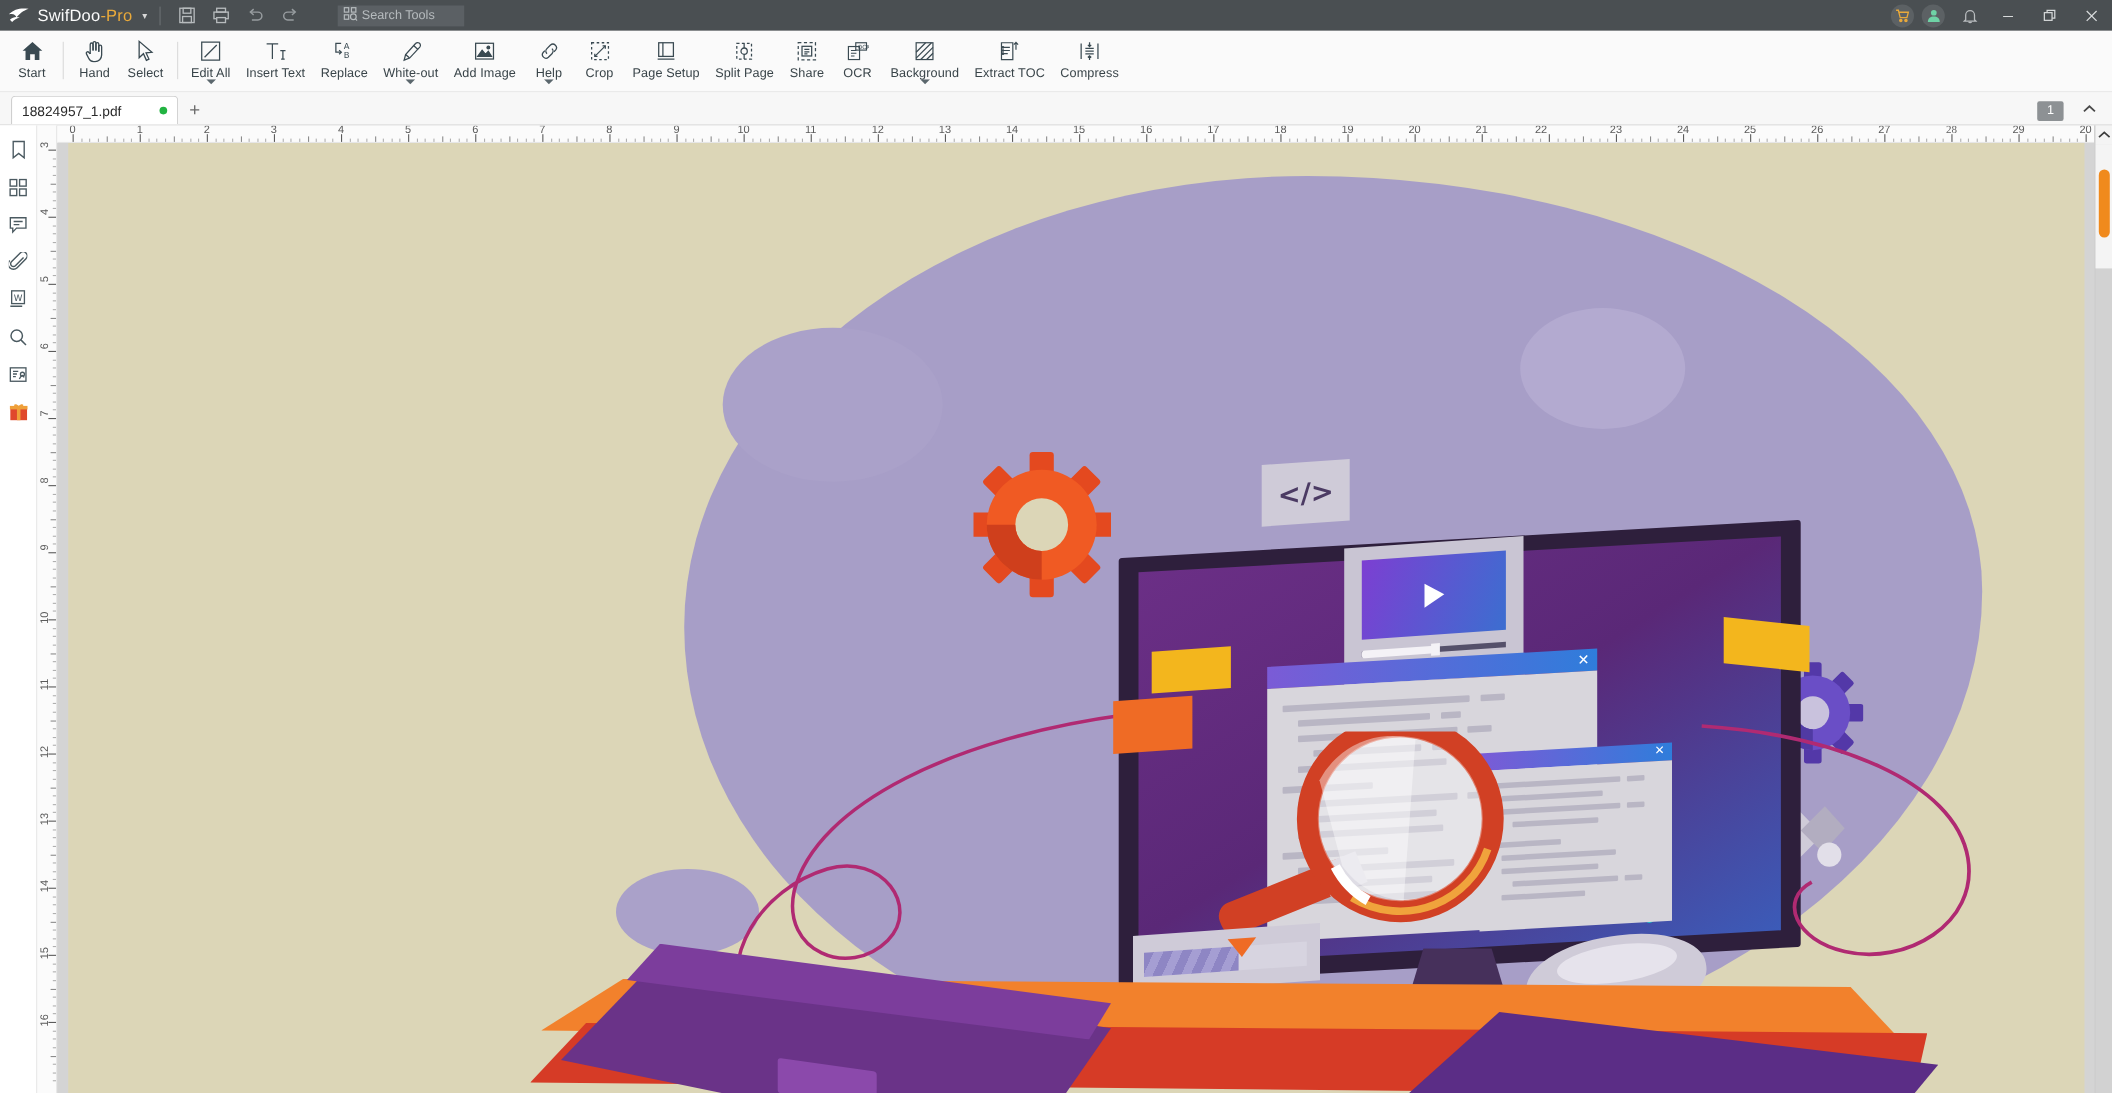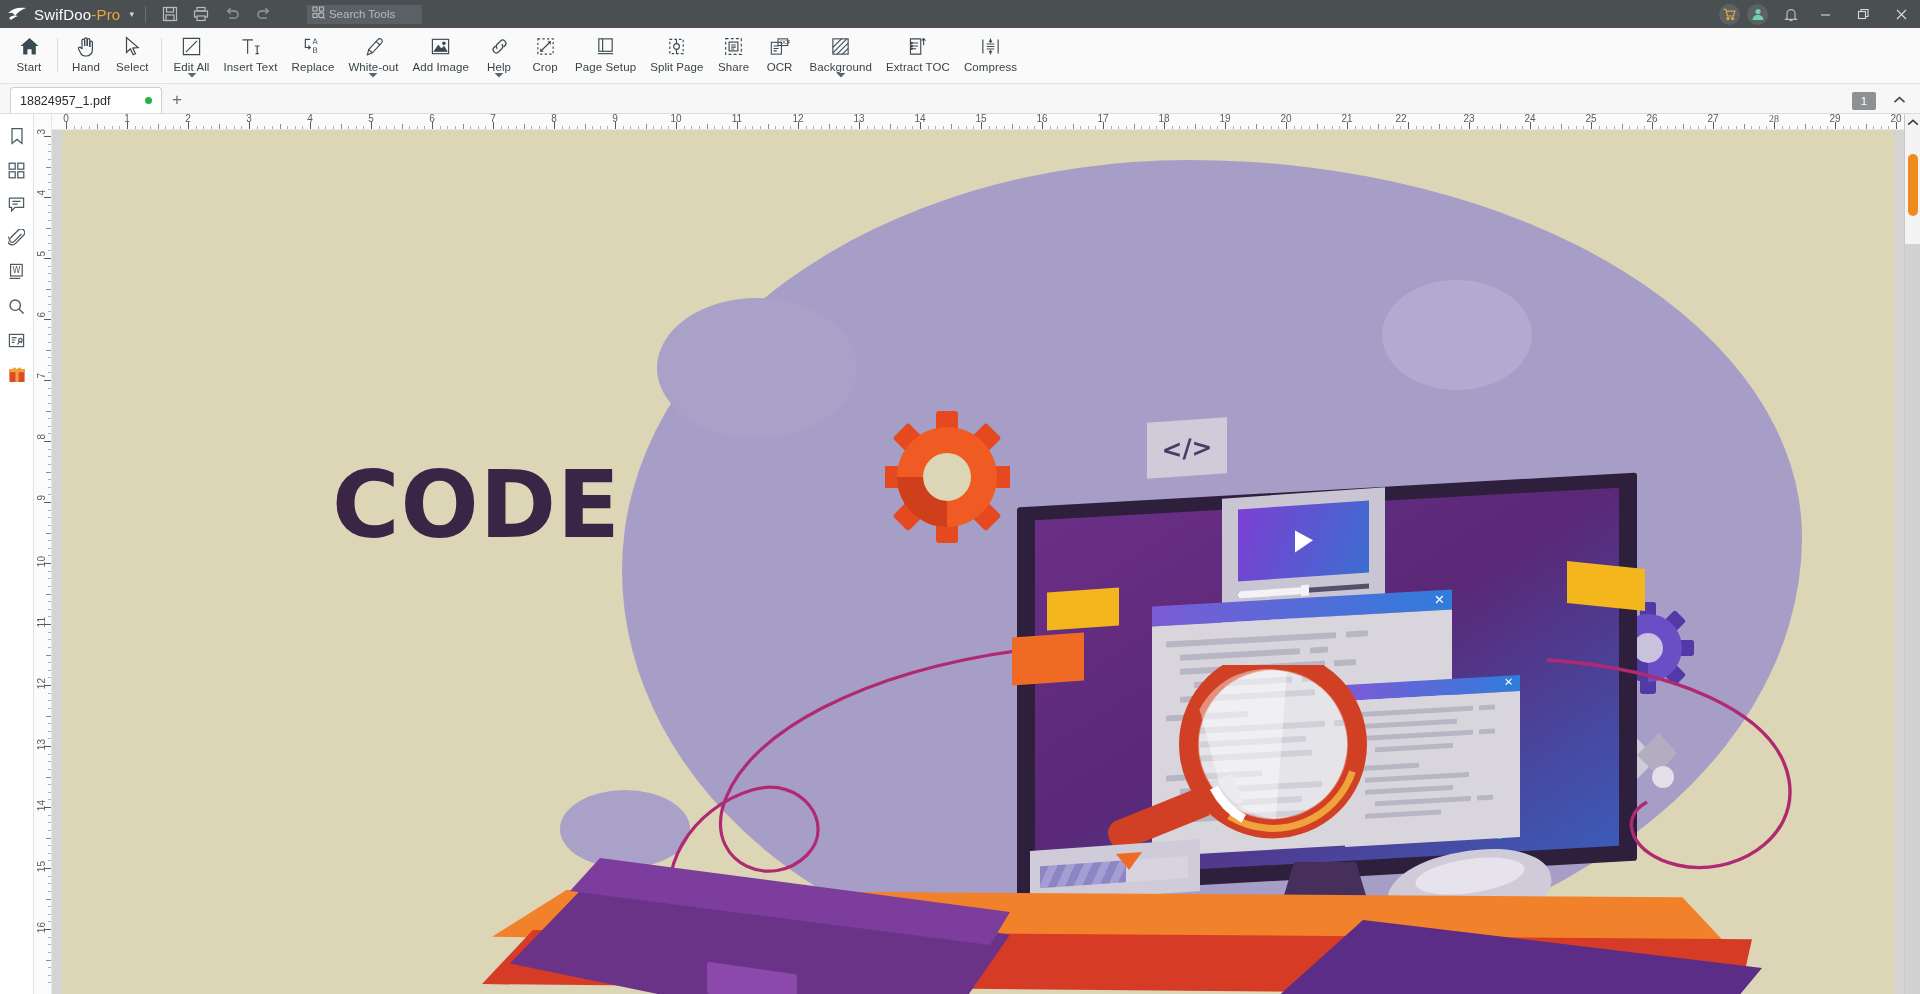--- a/index.html
+++ b/index.html
@@ -915,21 +915,20 @@
       </div>
 
       <div class="canvaswrap">
         <div class="page">
 
           <div class="blob" style="left:560px; top:30px; width:1180px; height:820px; background:#a79ec7; border-radius:48% 52% 55% 45% / 50% 46% 54% 50%;"></div>
           <div class="blob" style="left:595px; top:168px; width:200px; height:140px; background:#aaa1c9; border-radius:50%;"></div>
           <div class="blob" style="left:498px; top:660px; width:130px; height:78px; background:#aaa1c9; border-radius:50%;"></div>
           <div class="blob" style="left:1320px; top:150px; width:150px; height:110px; background:#b3aad0; border-radius:50%;"></div>
 
-          <div class="ill-title" style="left:270px; top:330px; font-size:92px; line-height:92px;">CODE</div>
 
           <svg style="position:absolute; left:560px; top:510px;" width="420" height="300" viewBox="0 0 420 300" fill="none" stroke="#b02a72" stroke-width="3.2">
             <path d="M400 10 C250 30 120 90 100 170 C88 225 150 250 185 215 C215 185 180 135 130 150 C70 168 30 230 55 285"></path>
           </svg>
 
           <div class="gear" style="left:823px; top:280px;">
             <svg width="125" height="135" viewBox="0 0 125 135">
               <g transform="translate(62,67)">
                 <g fill="#e4491f">
                   <rect x="-11" y="-66" width="22" height="24" rx="3"></rect>

